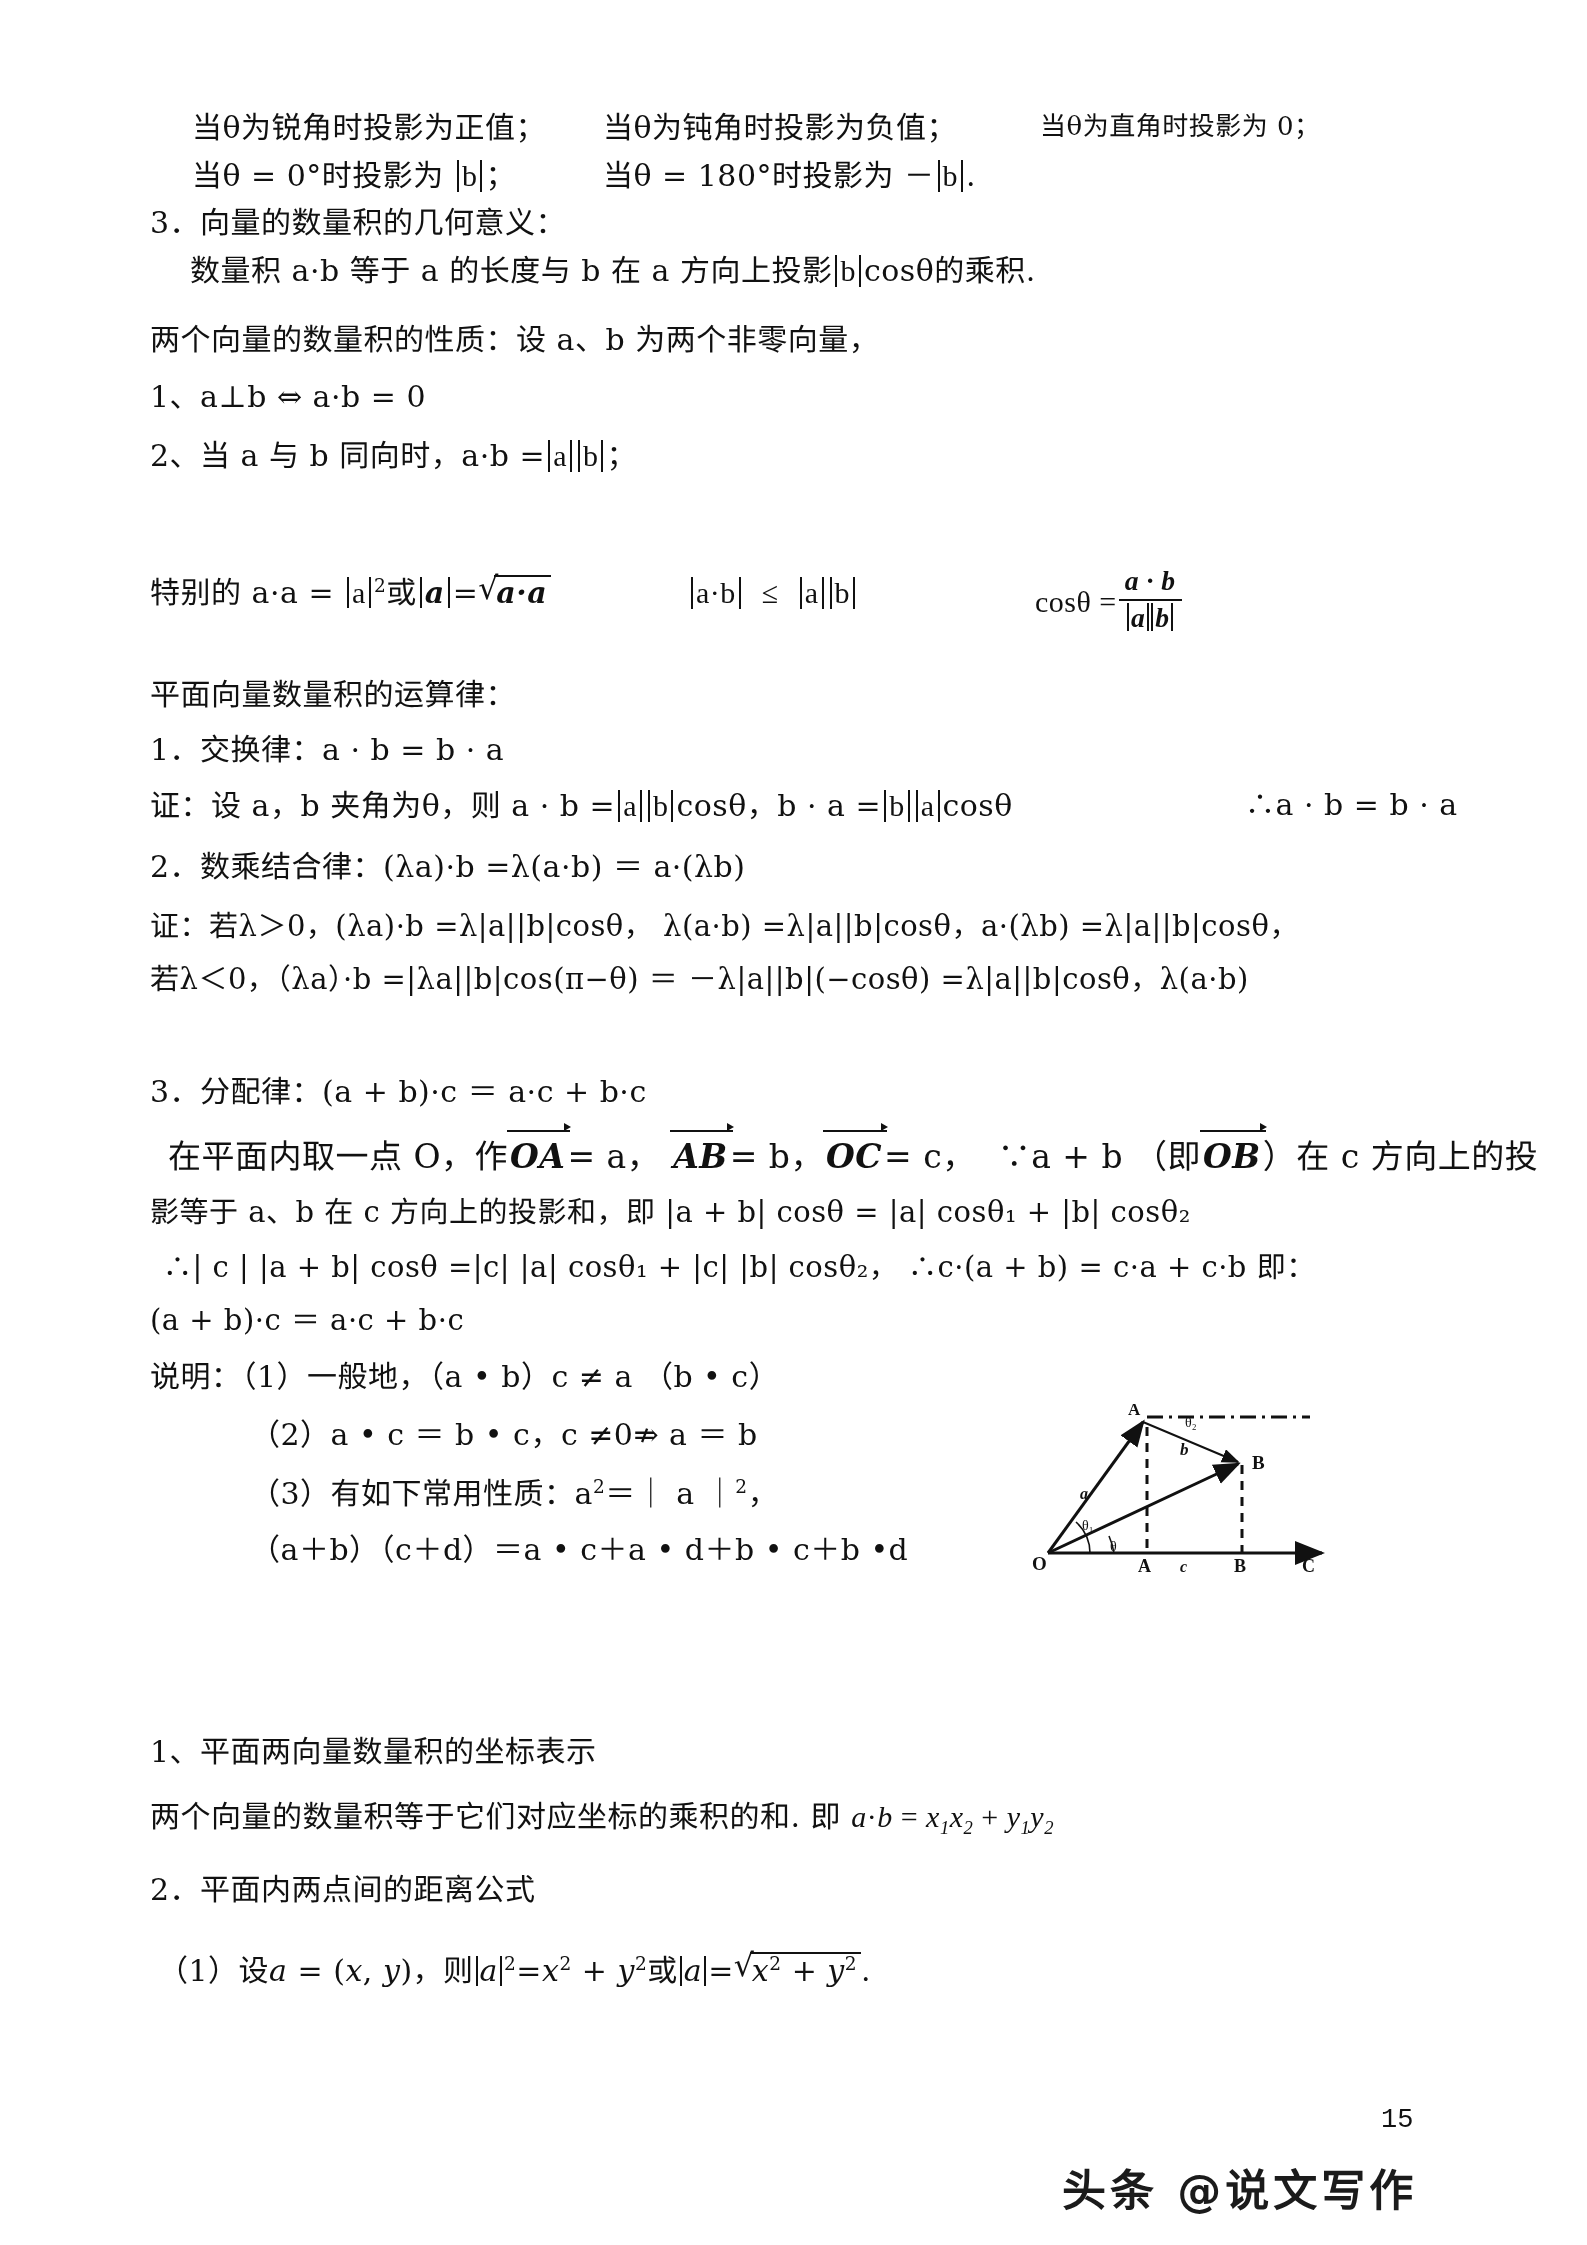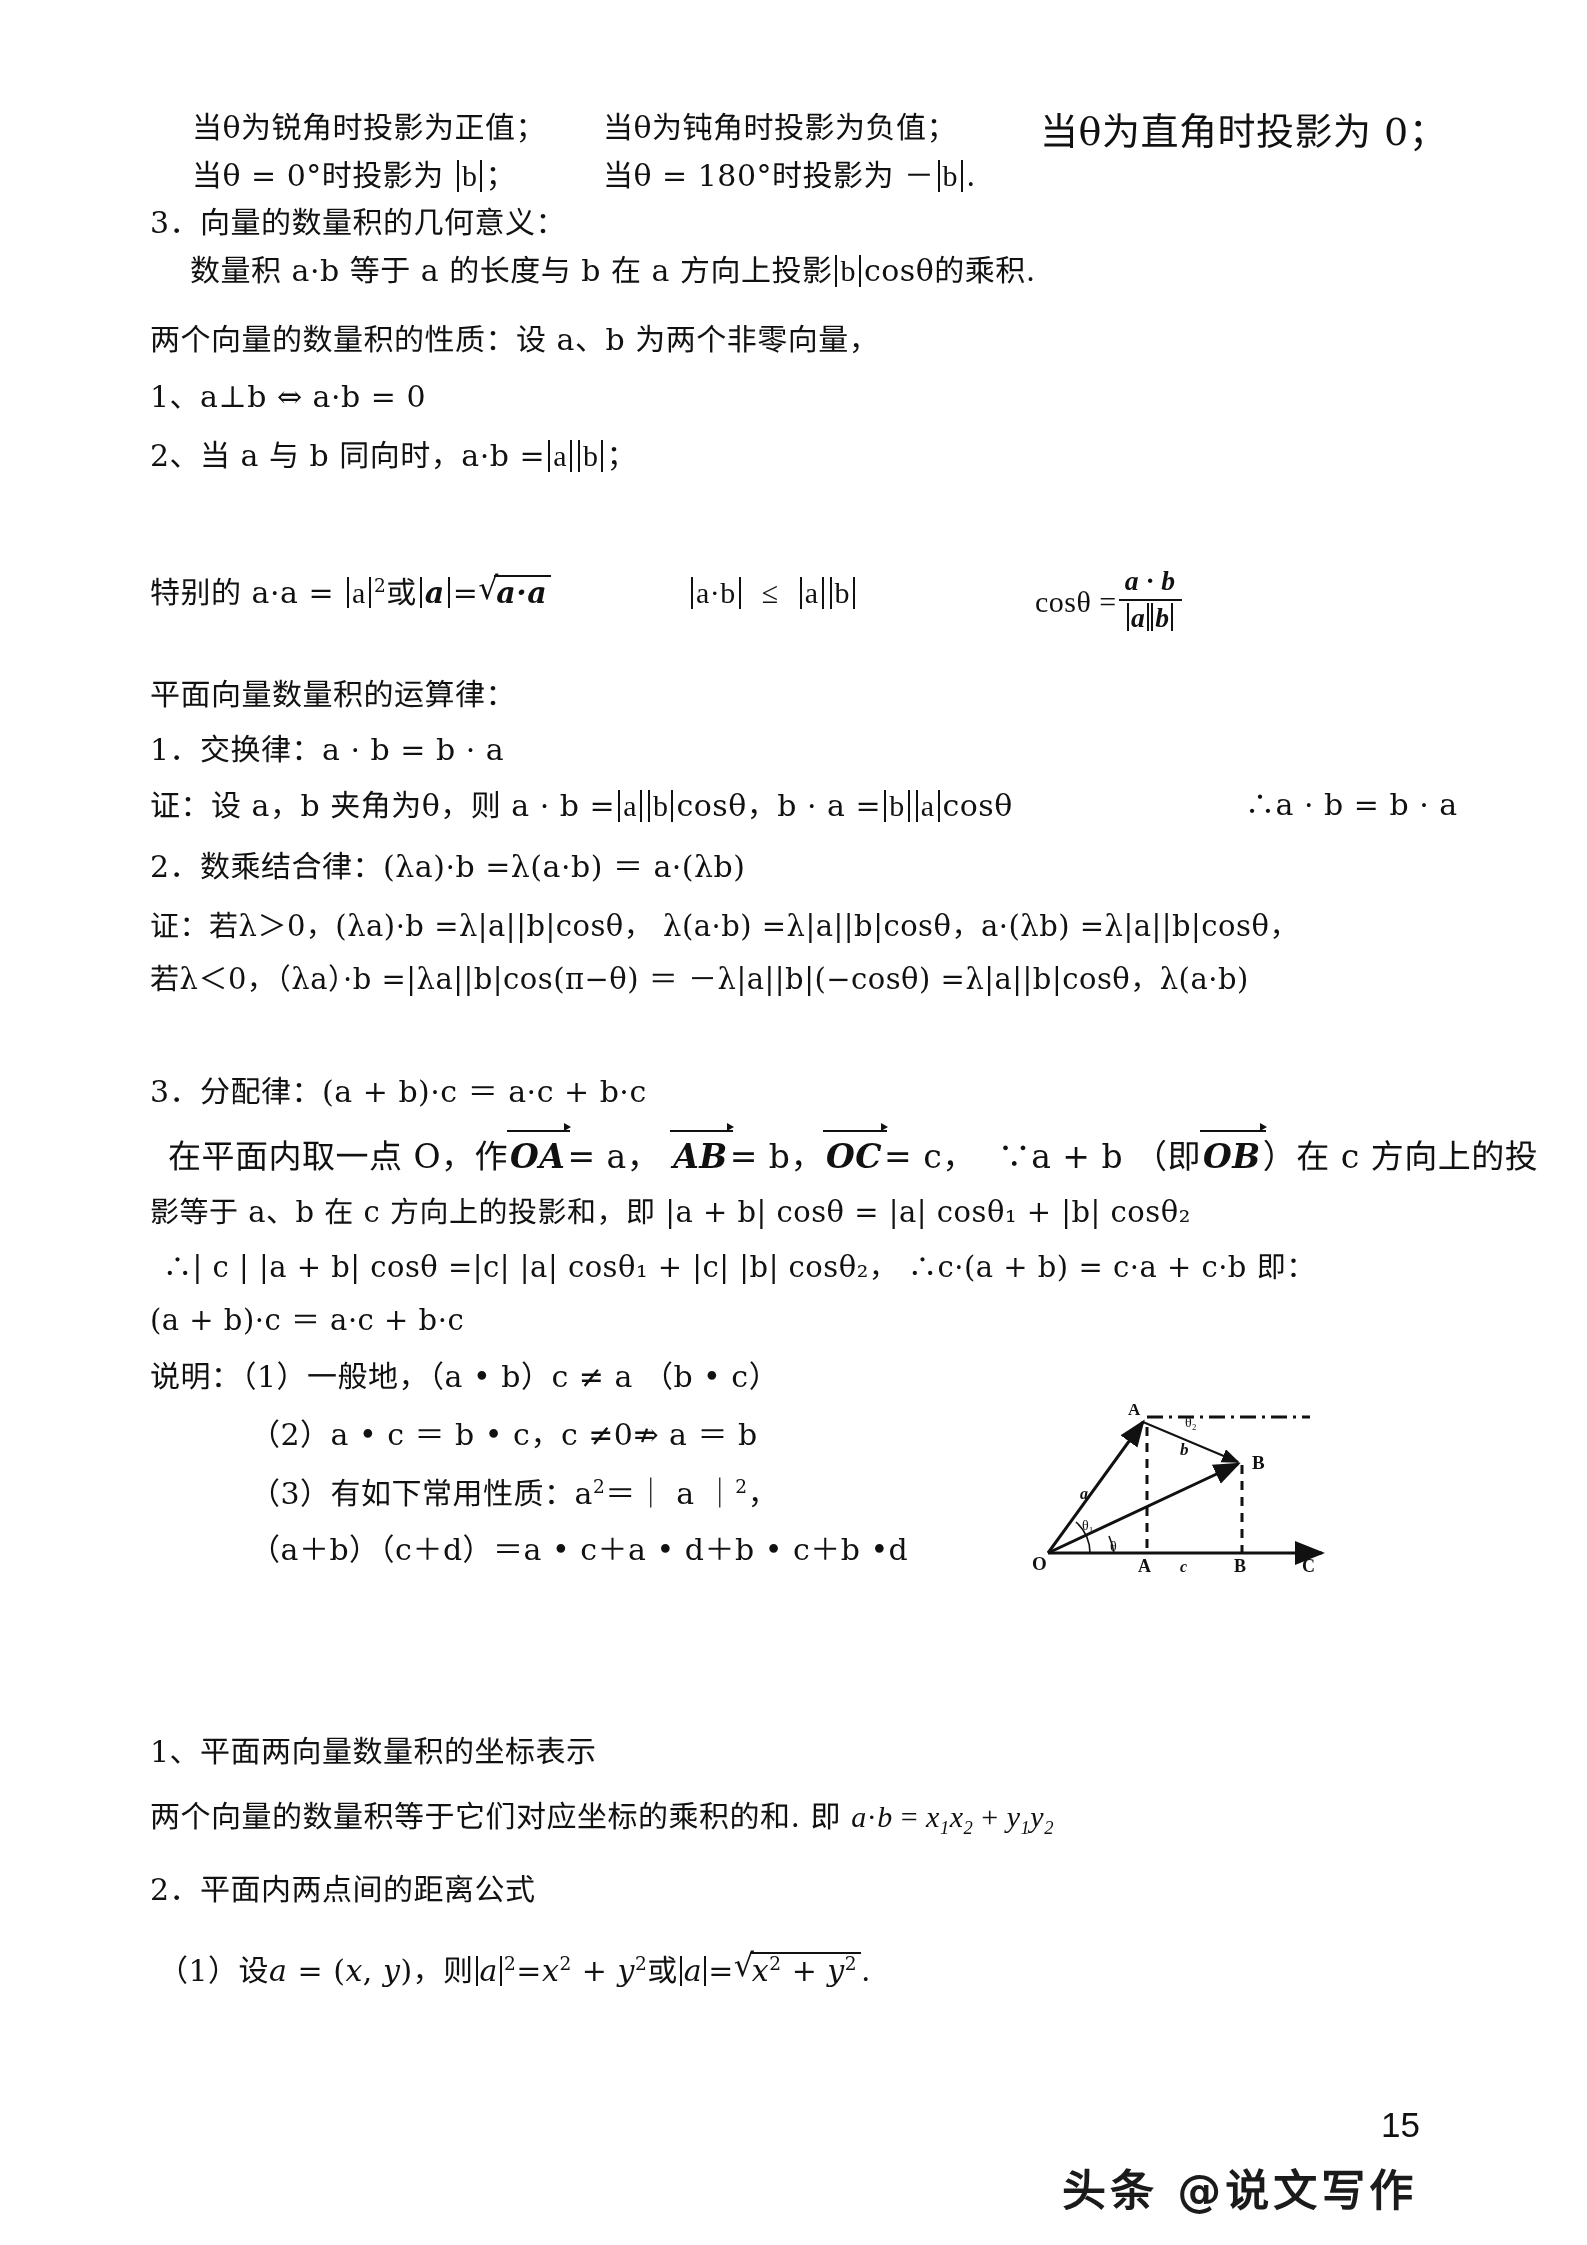--- a/index.html
+++ b/index.html
@@ -88,22 +88,22 @@
     font-family:"DejaVu Serif","Liberation Serif",serif;
     font-size:41px;
     font-weight:bold;
     letter-spacing:3px;
     white-space:nowrap;
   }
 
   
   .pageno {
     position:absolute;
-    font-size:35px;
-    font-family:Liberation Sans, sans-serif;
+    font-size:27px;
+    font-family:Liberation Mono, monospace;
     text-align:right;
   }
 
   
   .watermark {
     position:absolute;
     font-family:"DejaVu Sans","Liberation Sans",sans-serif;
     font-size:44px;
     font-weight:bold;
     color:#1b1b1b;
@@ -115,21 +115,21 @@
   
   .diagram { position:absolute; }
 </style>
 </head>
 <body>
 
 <div class="page">
 
   <div class="ln cjk" style="left:192px; top:113px; font-size:30px;">当θ为锐角时投影为正值；</div>
   <div class="ln cjk" style="left:603px; top:113px; font-size:30px;">当θ为钝角时投影为负值；</div>
-  <div class="ln cjk" style="left:1040px; top:113px; font-size:38px;">当θ为直角时投影为 0；</div>
+  <div class="ln cjk" style="left:1040px; top:113px; font-size:26px;">当θ为直角时投影为 0；</div>
 
   <div class="ln cjk" style="left:192px; top:160px; font-size:30px;">
     <span>当θ = 0°时投影为</span>
     <span class="bar"></span><span class="math">b</span><span class="bar"></span><span>；</span>
   </div>
   <div class="ln cjk" style="left:603px; top:160px; font-size:30px;">
     <span>当θ = 180°时投影为 －</span><span class="bar"></span><span class="math">b</span><span class="bar"></span><span>.</span>
   </div>
 
   <div class="ln cjk" style="left:150px; top:208px;">

